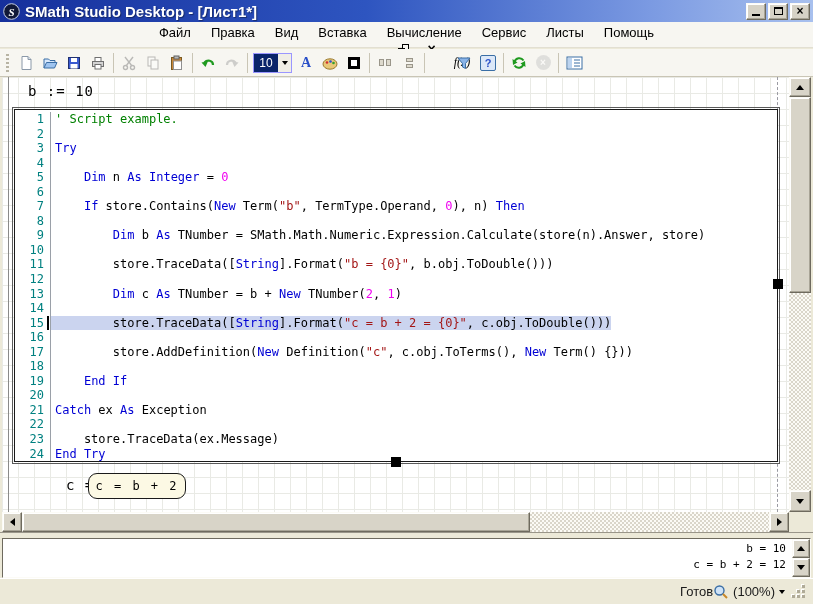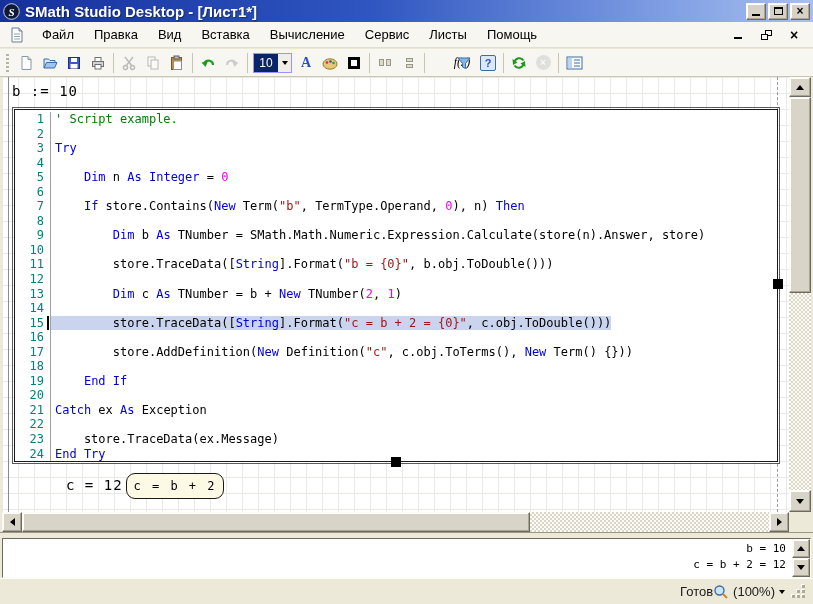--- a/index.html
+++ b/index.html
@@ -17,21 +17,21 @@
   .win-btn { width:20px; height:17px; margin-left:2px; background:#d6d2c6;
     border:1px solid; border-color:#fcfbf6 #6e6a5e #6e6a5e #fcfbf6;
     box-shadow:inset -1px -1px 0 #a8a496, inset 1px 1px 0 #fff;
     display:flex; align-items:center; justify-content:center; font-size:11px; font-weight:bold; color:#000; }
   .glyph-min { width:8px; height:2px; background:#000; margin-top:8px; }
   .glyph-max { width:9px; height:8px; border:1px solid #000; border-top-width:2px; }
   .glyph-close { font-size:12px; font-weight:bold; line-height:1; }
 
   
   .menubar { position:absolute; left:0; top:22px; width:813px; height:26px; background:#f7f6f1;
-    display:flex; align-items:center; border-bottom:1px solid #e2dfd2; padding:0 6px; }
+    display:flex; align-items:center; border-bottom:1px solid #e2dfd2; padding:0 6px;flex-direction:column; }
   .doc-icon { margin:0 8px 0 4px; }
   .menu-items { display:flex; align-items:center; flex:1; }
   .menu-item { font-size:13px; color:#000; padding:3px 10px; white-space:nowrap; }
   .mdi-controls { display:flex; align-items:center; gap:14px; padding-right:6px; }
   .mdi-btn { display:flex; align-items:center; justify-content:center; width:14px; height:12px; color:#000; }
   .mdi-min { width:8px; height:2px; background:#000; margin-top:6px; }
   .mdi-restore { position:relative; width:11px; height:10px; }
   .mdi-restore i { position:absolute; border:1px solid #000; background:#f7f6f1; display:block; }
   .mdi-restore i.b1 { width:7px; height:6px; right:0; top:0; }
   .mdi-restore i.b2 { width:7px; height:6px; left:0; bottom:0; }
@@ -62,27 +62,27 @@
   .stop-glyph { width:15px; height:15px; border-radius:50%; background:#c4c4c4; color:#fff; font-size:10px; font-weight:bold;
     display:flex; align-items:center; justify-content:center; }
 
   
   .canvas { position:absolute; left:2px; top:77px; width:787px; height:435px; background:#fff;
     background-image:linear-gradient(#e9eae5 1px, transparent 1px),
                      linear-gradient(90deg,#e9eae5 1px, transparent 1px);
     background-size:16px 16px; overflow:hidden; }
   .page-left-line { position:absolute; left:6px; top:0; height:435px; border-left:1px solid #8a8a8a; }
   .page-break-line { position:absolute; left:775px; top:0; height:435px; border-left:1px dashed #9a9aa2; }
-  .math-def { position:absolute; left:10px; top:6px; font-family:"DejaVu Sans Mono", monospace;
+  .math-def { position:absolute; left:26px; top:6px; font-family:"DejaVu Sans Mono", monospace;
     font-size:14px; color:#000; letter-spacing:1px; }
   .math-result { position:absolute; left:16px; top:400px; font-family:"DejaVu Sans Mono", monospace;
     font-size:14px; color:#000; letter-spacing:1px;padding-left:48px; }
   .expr-box { position:absolute; left:86px; top:396px; width:98px; height:26px; background:#fcf9e4;
     border:1px solid #1a1a1a; border-radius:9px; display:flex; align-items:center; justify-content:center;
-    font-family:"DejaVu Sans Mono", monospace; font-size:12px; letter-spacing:2px; color:#000;margin-left:38px; }
+    font-family:"DejaVu Sans Mono", monospace; font-size:12px; letter-spacing:2px; color:#000; }
 
   
   .code-editor { position:absolute; left:12px; top:32px; width:764px; height:353px; background:#fff;
     border:1px solid #1a1a1a; outline:1px solid #5a5a5a; outline-offset:1px; overflow:hidden; padding-top:2px; }
   .crow { display:flex; height:14.55px; line-height:14.55px; font-family:"DejaVu Sans Mono", monospace; font-size:12px; }
   .ln { flex:0 0 36px; text-align:right; padding-right:6px; color:#008080; border-right:1px solid #9aa0a8; }
   .ctext { white-space:pre; padding-left:4px; position:relative; }
   .crow.sel .ctext { background:#cbd4ef; }
   .crow.sel .ctext::before { content:''; position:absolute; left:-4px; top:0; width:2px; height:100%; background:#000; }
   .tk-p { color:#000; }

